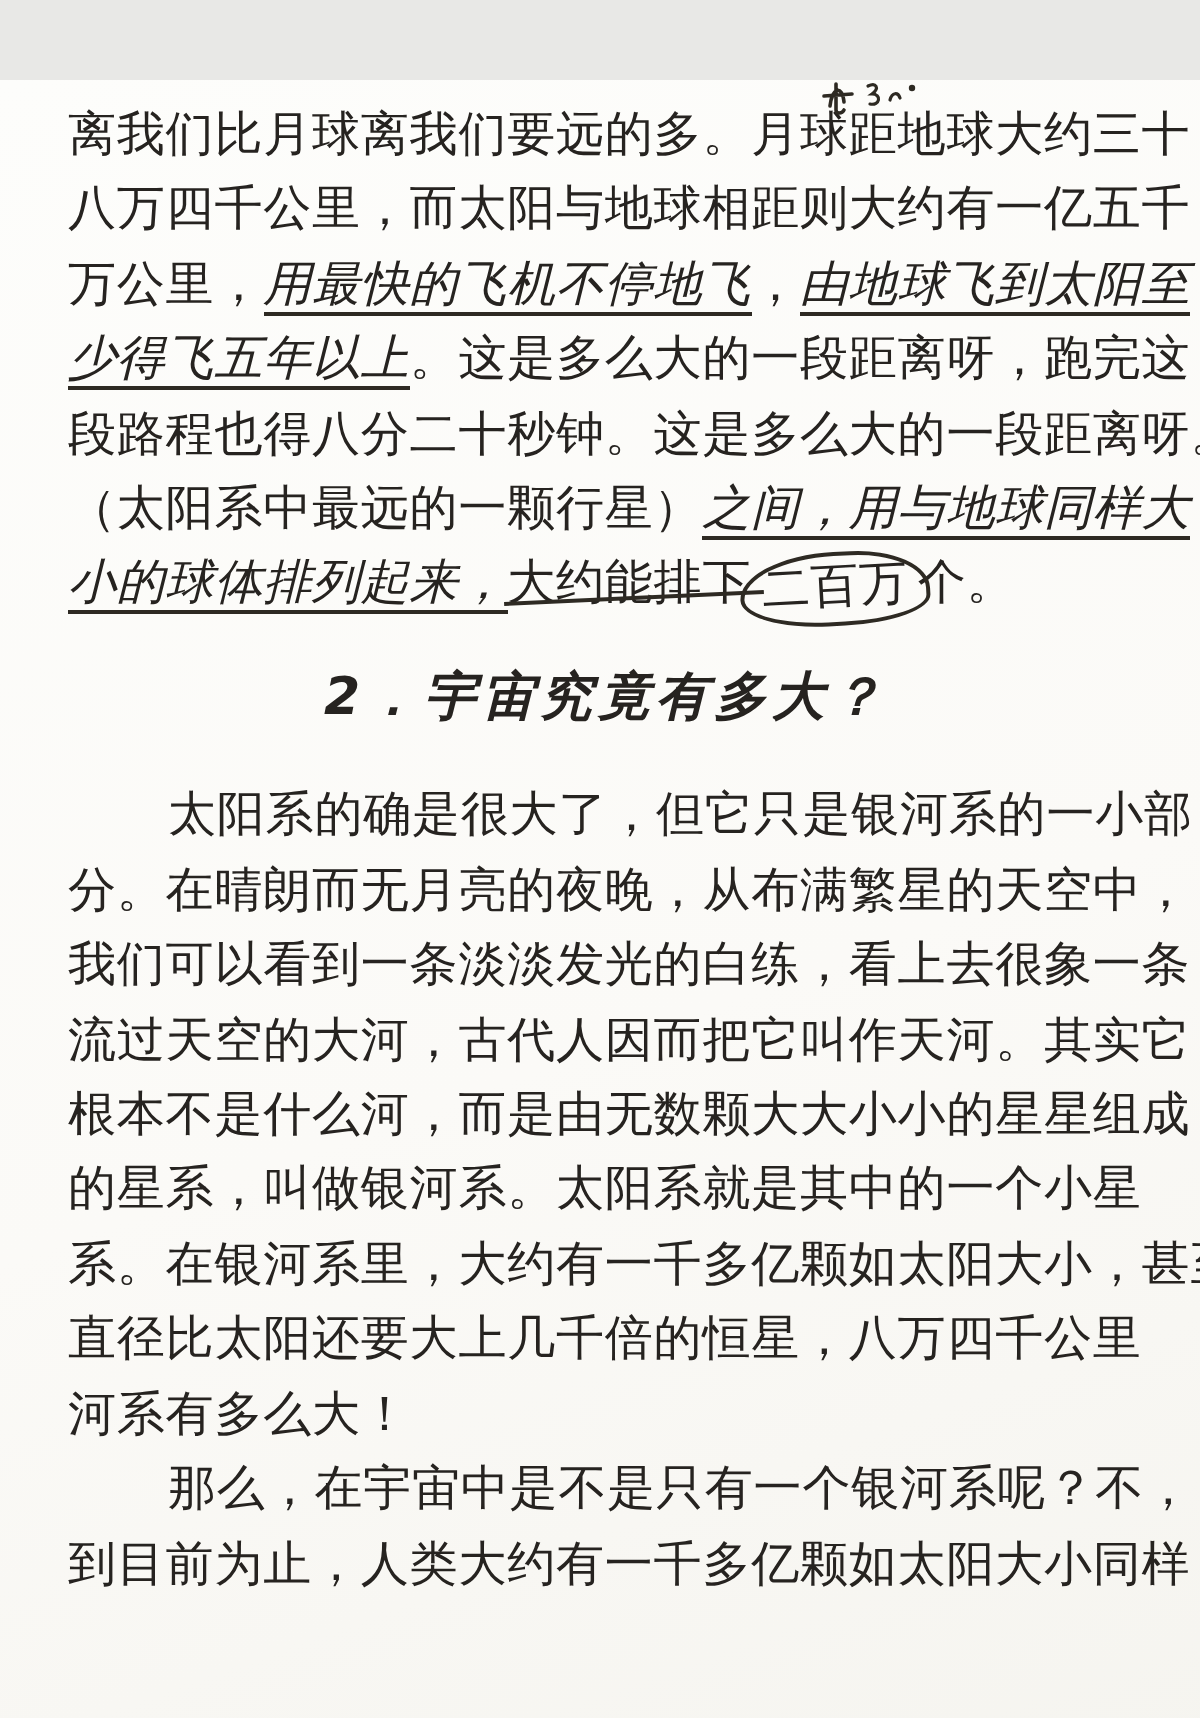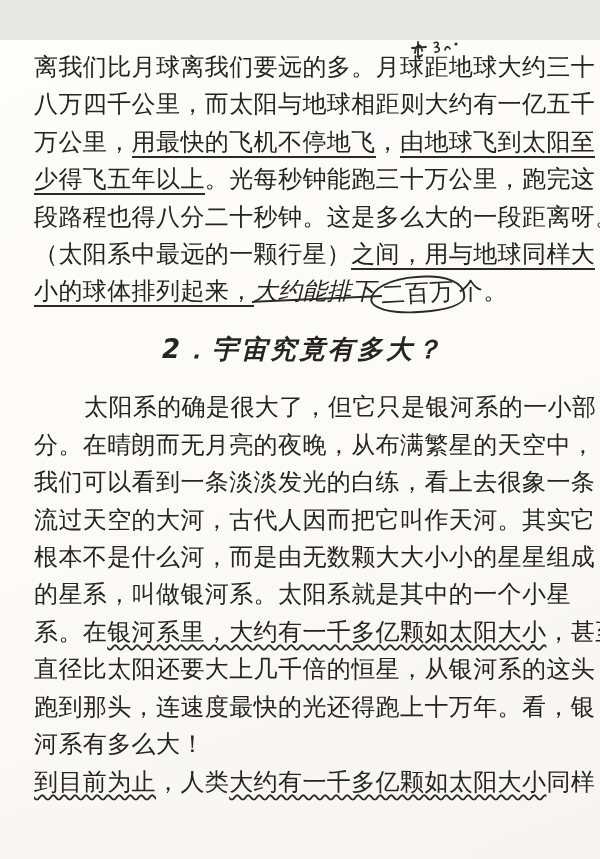--- a/index.html
+++ b/index.html
@@ -21,31 +21,30 @@
   .heading{
     margin:17px 0 21px;
     text-align:center;
     font-size:26px;
     font-weight:bold;
     letter-spacing:3px;
     line-height:38px;
     font-style:italic;
   }
   
-  .u-line{border-bottom:2.5px solid #2e2a23;}
+  .u-line{border-bottom:2.5px solid #2e2a23;font-style:italic;}
   
   .u-wavy{
-    text-decoration:underline;
     text-decoration-style:wavy;
     text-decoration-thickness:1.5px;
     text-underline-offset:4px;
     text-decoration-color:#2e2a23;
   }
   
-  .u-strike{position:relative;font-style:italic;}
+  .u-strike{position:relative;}
   .u-strike::after{
     content:"";position:absolute;left:-2px;right:-6px;bottom:5px;height:2.2px;
     background:#2e2a23;transform:rotate(-2.6deg);
   }
   
   .u-circle{
     display:inline-block;position:relative;
     border:2px solid #2e2a23;
     border-radius:55% 45% 50% 50% / 65% 60% 40% 45%;
     padding:0 9px 2px 9px;
@@ -68,40 +67,40 @@
   <svg class="scribble" width="60" height="19" viewBox="0 0 60 19">
     <path d="M7 13 C8 4, 13 2, 14 11 M4 8 L18 7 M10 2 L10 15 C10 17, 13 17, 14 15" stroke="#2e2a23" stroke-width="1.8" fill="none" stroke-linecap="round"></path>
     <path d="M26 3 c4 -2 6 1 2 4 c5 0 4 6 -1 5 M37 10 c1 -4 4 -4 5 -1" stroke="#2e2a23" stroke-width="1.6" fill="none" stroke-linecap="round"></path>
     <circle cx="48" cy="4" r="1.6" fill="#2e2a23"></circle>
   </svg>
 
   <div class="para" id="para-0">
       <div class="line"><span>离我们比月球离我们要远的多。月球距地球大约三十</span></div>
       <div class="line"><span>八万四千公里，而太阳与地球相距则大约有一亿五千</span></div>
       <div class="line"><span>万公里，</span><span class="u-line">用最快的飞机不停地飞</span><span>，</span><span class="u-line">由地球飞到太阳至</span></div>
-      <div class="line"><span class="u-line">少得飞五年以上</span><span>。光每秒钟能跑三十万公里，跑完这</span></div>
+      <div class="line"><span class="u-line">少得飞五年以上</span><span>。这是多么大的一段距离呀，跑完这</span></div>
       <div class="line"><span>段路程也得八分二十秒钟。这是多么大的一段距离呀。</span></div>
       <div class="line"><span>（太阳系中最远的一颗行星）</span><span class="u-line">之间，用与地球同样大</span></div>
       <div class="line"><span class="u-line">小的球体排列起来，</span><span class="u-strike">大约能排下</span><span class="u-circle">二百万</span><span>个。</span></div>
     </div>
 
   <h2 class="heading">2．宇宙究竟有多大？</h2>
 
   <div class="para" id="para-1">
       <div class="line indent"><span>太阳系的确是很大了，但它只是银河系的一小部</span></div>
       <div class="line"><span>分。在晴朗而无月亮的夜晚，从布满繁星的天空中，</span></div>
       <div class="line"><span>我们可以看到一条淡淡发光的白练，看上去很象一条</span></div>
       <div class="line"><span>流过天空的大河，古代人因而把它叫作天河。其实它</span></div>
       <div class="line"><span>根本不是什么河，而是由无数颗大大小小的星星组成</span></div>
       <div class="line"><span>的星系，叫做银河系。太阳系就是其中的一个小星</span></div>
       <div class="line"><span>系。在</span><span class="u-wavy">银河系里，大约有一千多亿颗如太阳大小</span><span>，甚至</span></div>
-      <div class="line"><span>直径比太阳还要大上几千倍的恒星，从银河系的这头</span></div>
-      <div class="line"><span>跑到那头，连速度最快的光还得跑上十万年。看，银</span></div>
+      <div class="line"><span>直径比太阳还要大上几千倍的恒星，八万四千公里</span></div>
       <div class="line"><span>河系有多么大！</span></div>
     </div>
 
   <div class="para" id="para-2">
+      <div class="line indent"><span>那么，在宇宙中是不是只有一个银河系呢？不，</span></div>
       <div class="line"><span class="u-wavy">到目前为止</span><span>，人类</span><span class="u-wavy">大约有一千多亿颗如太阳大小</span><span>同样</span></div>
     </div>
 
   <div class="footer">— 8 —</div>
 
 </div>
 
 </body></html>

